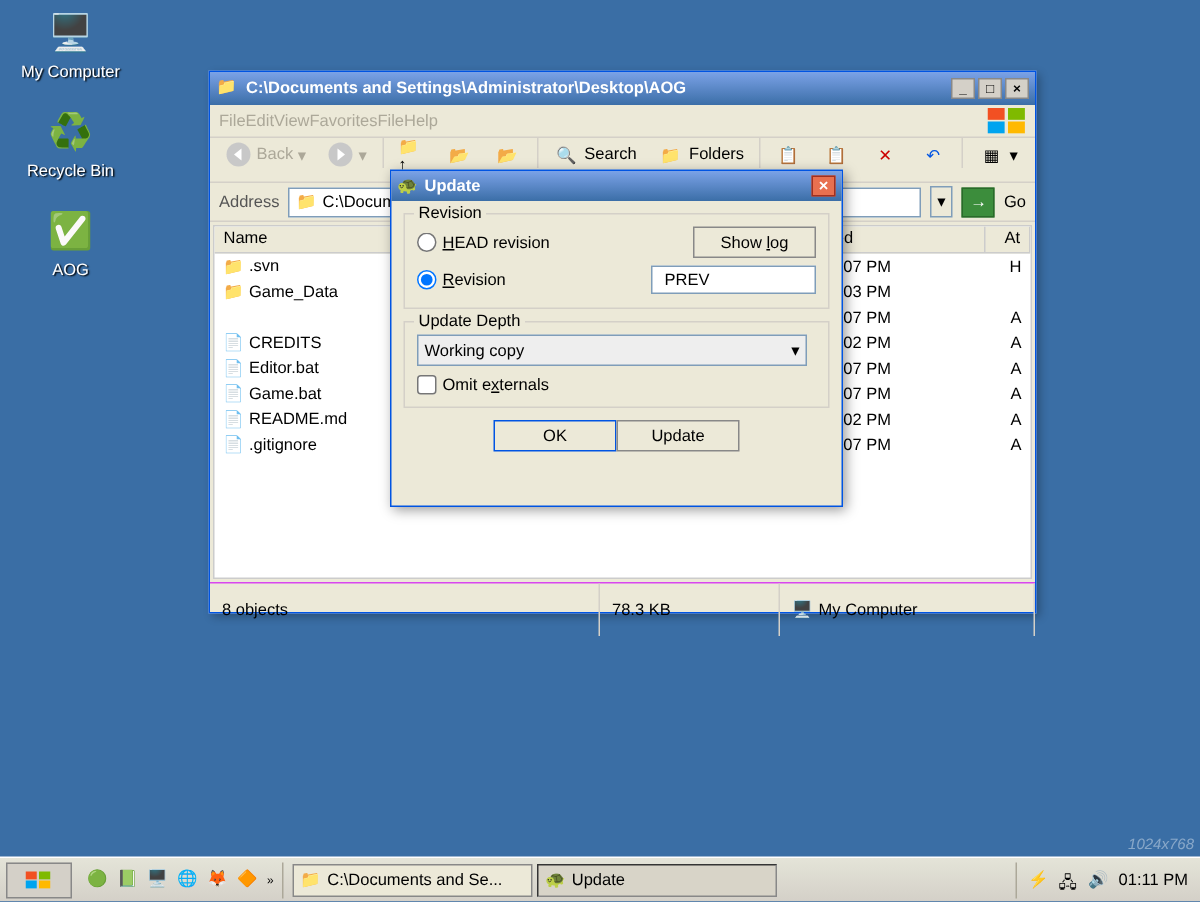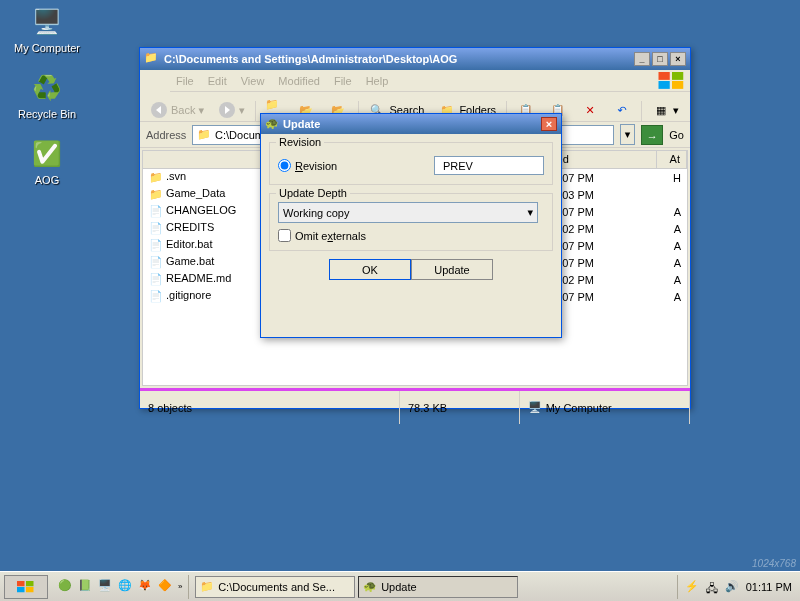--- a/index.html
+++ b/index.html
@@ -11,46 +11,46 @@
 .desktop-icon .label { text-shadow: 1px 1px 1px #000; }
 
 
 .explorer { position: absolute; left: 139px; top: 47px; width: 552px; height: 362px; background: #ece9d8; border: 1px solid #0054e3; box-shadow: 2px 2px 6px rgba(0,0,0,0.3); }
 .titlebar { height: 22px; background: linear-gradient(#7ba2e7, #3b6ea7); color: #fff; display: flex; align-items: center; padding: 0 4px; font-weight: bold; }
 .titlebar .folder-icon { width: 16px; height: 16px; margin-right: 4px; }
 .titlebar .title-text { flex: 1; }
 .titlebar .win-controls { display: flex; gap: 2px; }
 .titlebar .win-btn { width: 16px; height: 14px; background: #d4d0c8; border: 1px solid #888; font-size: 9px; text-align: center; line-height: 12px; cursor: pointer; color: #000; }
 
-.menubar { height: 22px; display: flex; align-items: center; padding: 0 6px; gap: 14px; color: #aca899; border-bottom: 1px solid #d4d0c8; position: relative; margin-left: 30px; }
+.menubar { height: 22px; display: flex; align-items: center; padding: 0 6px; color: #aca899; border-bottom: 1px solid #d4d0c8; position: relative; }
 .menubar .menu-item { cursor: default; }
 .menubar .logo { position: absolute; right: 4px; top: 2px; width: 28px; height: 18px; }
 
-.toolbar { height: 30px; display: flex; align-items: flex-end; padding: 0 6px; gap: 6px; border-bottom: 1px solid #d4d0c8; }
+.toolbar { height: 30px; display: flex; align-items: flex-start; padding: 0 6px; gap: 6px; border-bottom: 1px solid #d4d0c8; }
 .toolbar .tb-btn { display: flex; align-items: center; gap: 3px; padding: 2px 4px; cursor: pointer; color: #aca899; }
 .toolbar .tb-btn.enabled { color: #000; }
 .toolbar .tb-sep { width: 1px; height: 20px; background: #d4d0c8; }
 .toolbar .tb-icon { width: 18px; height: 18px; display: inline-flex; align-items: center; justify-content: center; }
 
 .addressbar { height: 26px; display: flex; align-items: center; padding: 0 6px; gap: 6px; border-bottom: 1px solid #d4d0c8; }
 .addressbar .addr-label { color: #555; }
 .addressbar .addr-input { flex: 1; height: 20px; border: 1px solid #7f9db9; background: #fff; display: flex; align-items: center; padding: 0 4px; gap: 4px; }
 .addressbar .go-btn { width: 22px; height: 20px; background: #3c8d3c; border: 1px solid #2a6a2a; color: #fff; display: flex; align-items: center; justify-content: center; font-weight: bold; cursor: pointer; }
 
 .file-area { background: #fff; height: 236px; overflow: auto; border: 1px solid #ccc; margin: 2px; }
 .file-header { display: flex; background: #ece9d8; border-bottom: 1px solid #ccc; height: 18px; }
 .file-header .col { border-right: 1px solid #ccc; padding: 2px 6px; }
 .col-name { width: 210px; }
 .col-date { width: 145px; }
 .col-attr { width: 30px; text-align: right; }
 .file-row { display: flex; height: 17px; align-items: center; }
 .file-row .col { padding: 1px 6px; white-space: nowrap; overflow: hidden; }
 .file-row .icon { width: 14px; height: 14px; display: inline-block; margin-right: 3px; vertical-align: middle; }
 
-.statusbar { height: 36px; border-top: 3px solid #d946ef; display: flex; align-items: center; }
+.statusbar { height: 36px; border-top: 1px solid #d946ef; display: flex; align-items: center; }
 .statusbar .sb-panel { padding: 2px 8px; border-right: 1px solid #d4d0c8; height: 100%; display: flex; align-items: center; }
 .statusbar .sb-panel.wide { flex: 1; }
 
 
 .dialog { position: absolute; left: 260px; top: 113px; width: 302px; height: 225px; background: #ece9d8; border: 1px solid #0054e3; box-shadow: 2px 2px 8px rgba(0,0,0,0.4); }
 .dialog .dlg-title { height: 20px; background: linear-gradient(#7ba2e7, #3b6ea7); color: #fff; display: flex; align-items: center; padding: 0 4px; font-weight: bold; }
 .dialog .dlg-title .dlg-icon { width: 14px; height: 14px; margin-right: 4px; }
 .dialog .dlg-close { width: 16px; height: 14px; background: #e87050; border: 1px solid #a03020; color: #fff; text-align: center; line-height: 12px; cursor: pointer; }
 .dialog .dlg-body { padding: 8px; }
 .groupbox { border: 1px solid #d4d0c8; margin-bottom: 8px; padding: 8px; position: relative; }
@@ -104,21 +104,21 @@
       <div class="win-btn">_</div>
       <div class="win-btn">□</div>
       <div class="win-btn">×</div>
     </div>
   </div>
 
   <div class="menubar">
     <span class="menu-item">File</span>
     <span class="menu-item">Edit</span>
     <span class="menu-item">View</span>
-    <span class="menu-item">Modified</span>
+    <span class="menu-item">Favorites</span>
     <span class="menu-item">File</span>
     <span class="menu-item">Help</span>
     <svg class="logo" viewBox="0 0 24 16">
         <rect x="0" y="0" width="10" height="7" fill="#f25022"></rect>
         <rect x="12" y="0" width="10" height="7" fill="#7fba00"></rect>
         <rect x="0" y="8" width="10" height="7" fill="#00a4ef"></rect>
         <rect x="12" y="8" width="10" height="7" fill="#ffb900"></rect>
       </svg>
   </div>
 
@@ -187,40 +187,40 @@
       <span>📁</span>
       <span>C:\Docum</span>
     </div>
     <span style="border:1px solid #7f9db9; padding:3px 4px; background:#ece9d8;">▾</span>
     <div class="go-btn">→</div>
     <span>Go</span>
   </div>
 
   <div class="file-area">
     <div class="file-header">
+      <div class="col col-name">Name</div>
 
       <div class="col" style="flex:1"></div>
       <div class="col col-date">e Modified</div>
       <div class="col col-attr">At</div>
     </div>
     <div id="file-rows">
         <div class="file-row">
           <div class="col col-name"><span class="icon">📁</span>.svn</div>
           <div class="col" style="flex:1"></div>
           <div class="col col-date">/2011 11:07 PM</div>
           <div class="col col-attr">H</div>
         </div>
         <div class="file-row">
           <div class="col col-name"><span class="icon">📁</span>Game_Data</div>
           <div class="col" style="flex:1"></div>
           <div class="col col-date">/2011 11:03 PM</div>
           <div class="col col-attr"></div>
         </div>
         <div class="file-row">
-          <div class="col col-name"><span class="icon">📄</span>CHANGELOG</div>
           <div class="col" style="flex:1"></div>
           <div class="col col-date">/2011 11:07 PM</div>
           <div class="col col-attr">A</div>
         </div>
         <div class="file-row">
           <div class="col col-name"><span class="icon">📄</span>CREDITS</div>
           <div class="col" style="flex:1"></div>
           <div class="col col-date">/2011 11:02 PM</div>
           <div class="col col-attr">A</div>
         </div>
@@ -263,20 +263,27 @@
 
 <div class="dialog">
   <div class="dlg-title">
     <span class="dlg-icon">🐢</span>
     <span style="flex:1">Update</span>
     <div class="dlg-close">×</div>
   </div>
   <div class="dlg-body">
     <div class="groupbox">
       <div class="legend">Revision</div>
+      <div style="display:flex; justify-content:space-between; align-items:center;">
+        <div class="radio-row">
+          <input type="radio" name="rev" style="">
+          <label><span class="underline">H</span><span></span>EAD revision</label>
+        </div>
+        <button class="dlg-btn">Show <span class="underline">l</span>og</button>
+      </div>
       <div style="display:flex; justify-content:space-between; align-items:center; margin-top:4px;">
         <div class="radio-row">
           <input type="radio" name="rev" checked="" style="">
           <label><span class="underline">R</span>evision</label>
         </div>
         <input class="dlg-input" value="PREV" style="">
       </div>
     </div>
     <div class="groupbox">
       <div class="legend">Update Depth</div>

